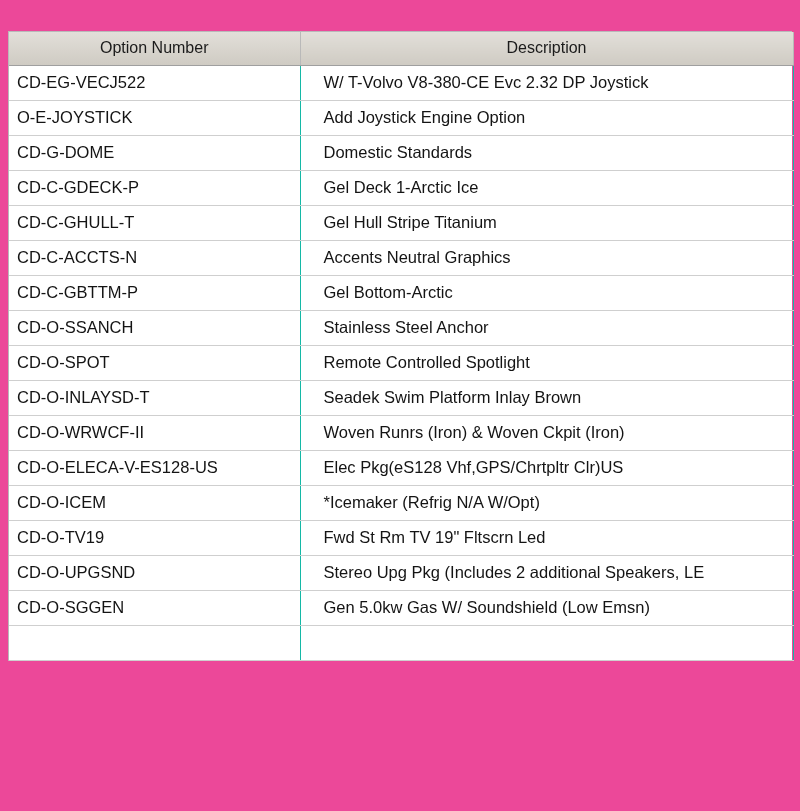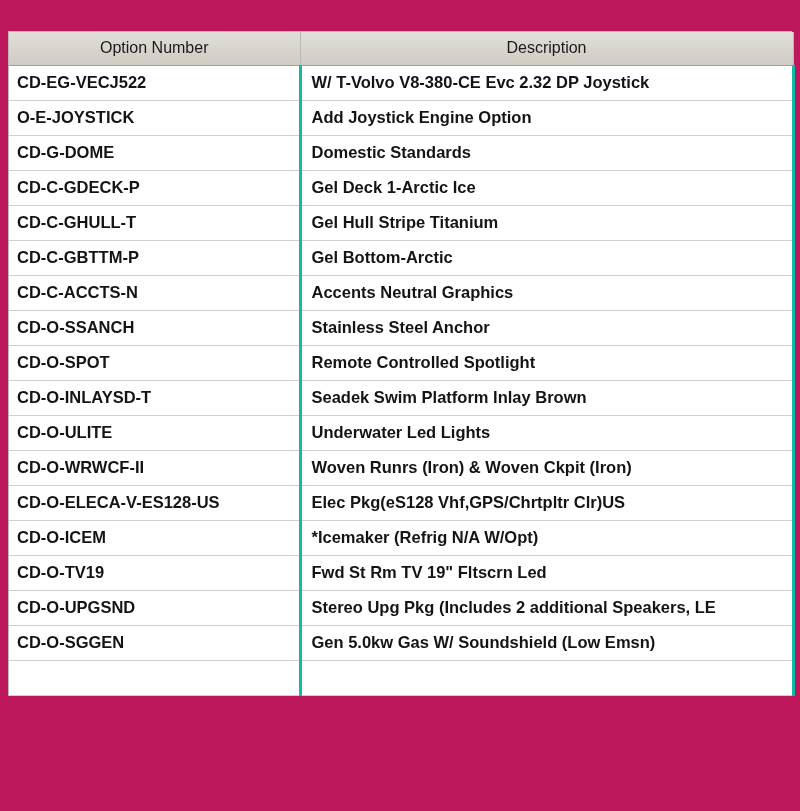--- a/index.html
+++ b/index.html
@@ -10,21 +10,21 @@
   body {
     width: 800px;
     height: 811px;
     font-family: "Liberation Sans", sans-serif;
     overflow: hidden;
   }
   .page {
     position: relative;
     width: 800px;
     height: 811px;
-    background: #be185d;
+    background: #ec4899;
     box-sizing: border-box;
   }
   .table-wrap {
     position: absolute;
     left: 8px;
     top: 31px;
     width: 784px;
     border-top: 1px solid #b9b9b9;
     border-left: 1px solid #b9b9b9;
     background: #ffffff;
@@ -45,34 +45,33 @@
     height: 33px;
     font-size: 16px;
     font-weight: normal;
     color: #1b1b1b;
     text-align: center;
     padding: 0 4px;
     box-sizing: border-box;
   }
   table.opt tbody td {
     height: 35px;
-    border-right: 3px solid #14b8a6;
+    border-right: 1px solid #14b8a6;
     border-bottom: 1px solid #cfcfcf;
     font-size: 16.5px;
     color: #141414;
     padding: 0 0 0 8px;
     box-sizing: border-box;
     white-space: nowrap;
     overflow: hidden;
     text-overflow: clip;
     vertical-align: middle;
-    font-weight: bold;
   }
   table.opt tbody td.desc {
-    padding-left: 10px;
+    padding-left: 23px;
   }
   .spacer-row td {
     height: 24px;
     border-bottom: 1px solid #cfcfcf;
   }
 </style>
 </head>
 <body>
 
 <div class="page">
@@ -103,42 +102,38 @@
           </tr>
           <tr>
             <td class="opt-num">CD-C-GDECK-P</td>
             <td class="desc">Gel Deck 1-Arctic Ice</td>
           </tr>
           <tr>
             <td class="opt-num">CD-C-GHULL-T</td>
             <td class="desc">Gel Hull Stripe Titanium</td>
           </tr>
           <tr>
+            <td class="opt-num">CD-C-ACCTS-N</td>
+            <td class="desc">Accents Neutral Graphics</td>
+          </tr>
+          <tr>
             <td class="opt-num">CD-C-GBTTM-P</td>
             <td class="desc">Gel Bottom-Arctic</td>
-          </tr>
-          <tr>
-            <td class="opt-num">CD-C-ACCTS-N</td>
-            <td class="desc">Accents Neutral Graphics</td>
           </tr>
           <tr>
             <td class="opt-num">CD-O-SSANCH</td>
             <td class="desc">Stainless Steel Anchor</td>
           </tr>
           <tr>
             <td class="opt-num">CD-O-SPOT</td>
             <td class="desc">Remote Controlled Spotlight</td>
           </tr>
           <tr>
             <td class="opt-num">CD-O-INLAYSD-T</td>
             <td class="desc">Seadek Swim Platform Inlay Brown</td>
-          </tr>
-          <tr>
-            <td class="opt-num">CD-O-ULITE</td>
-            <td class="desc">Underwater Led Lights</td>
           </tr>
           <tr>
             <td class="opt-num">CD-O-WRWCF-II</td>
             <td class="desc">Woven Runrs (Iron) &amp; Woven Ckpit (Iron)</td>
           </tr>
           <tr>
             <td class="opt-num">CD-O-ELECA-V-ES128-US</td>
             <td class="desc">Elec Pkg(eS128 Vhf,GPS/Chrtpltr Clr)US</td>
           </tr>
           <tr>

